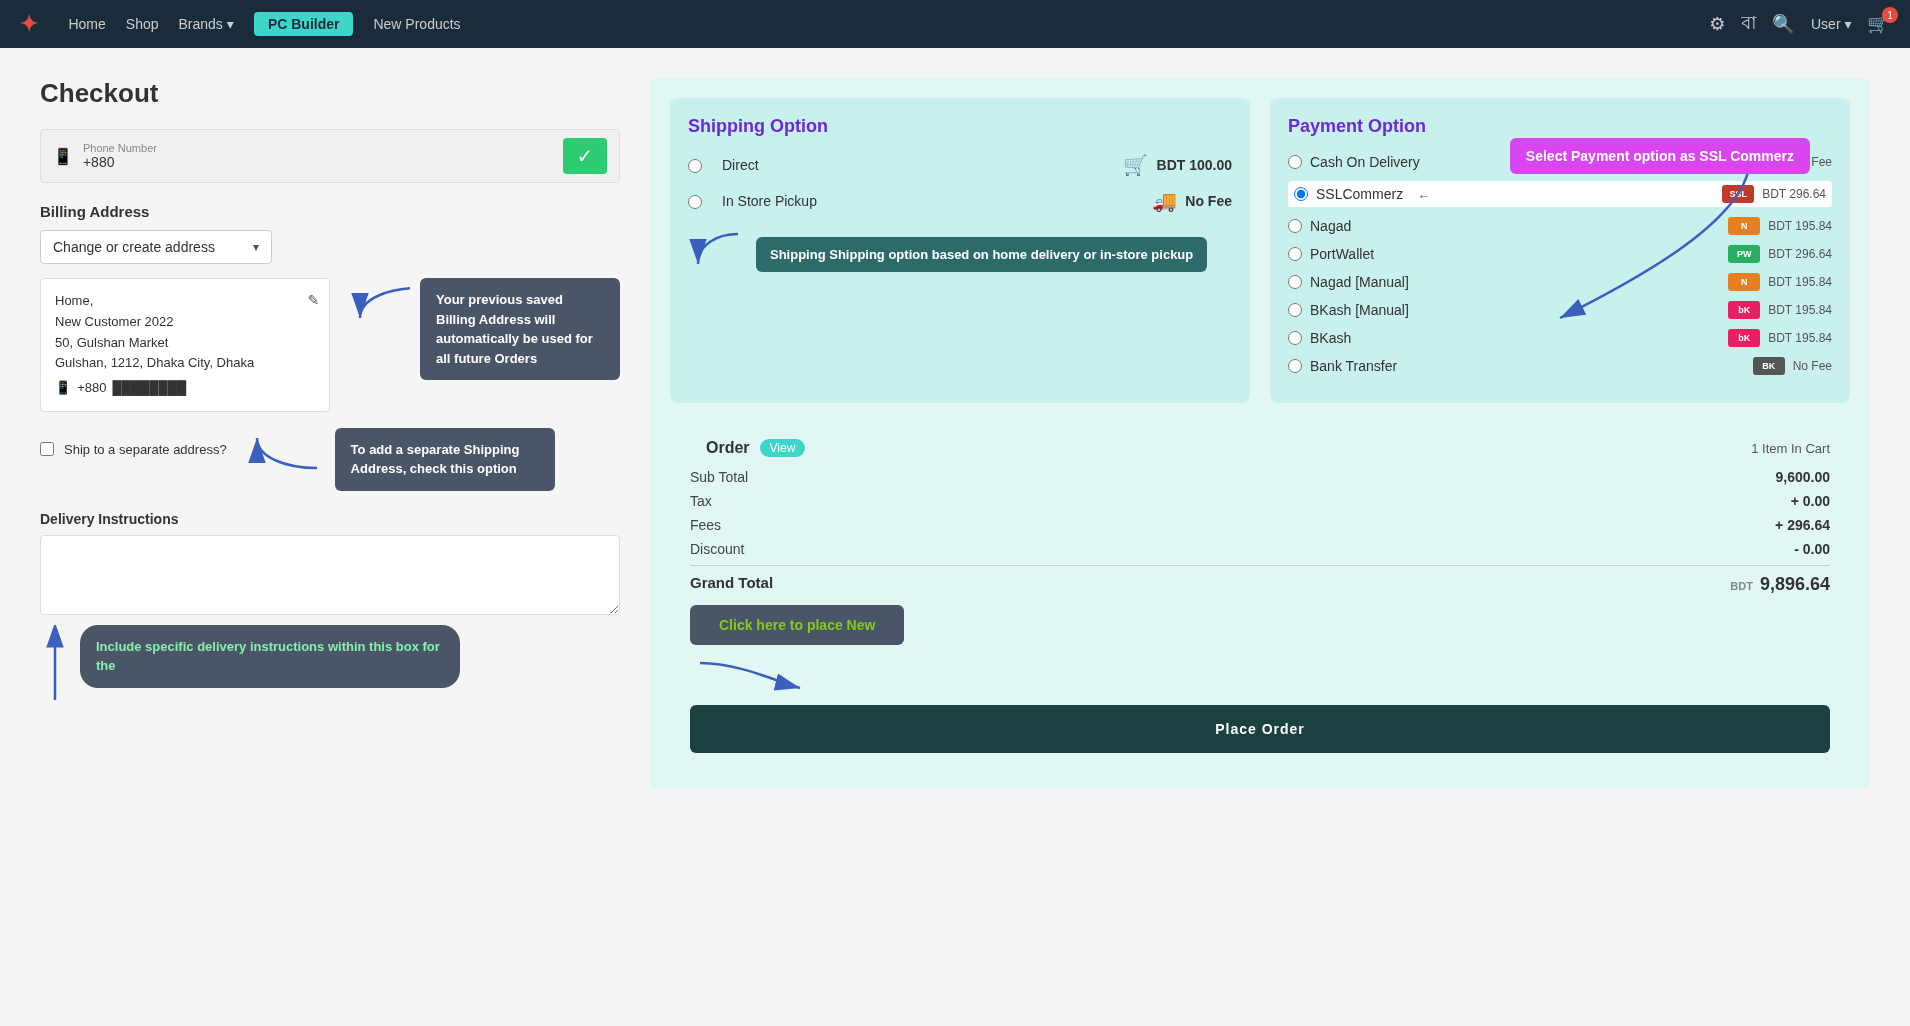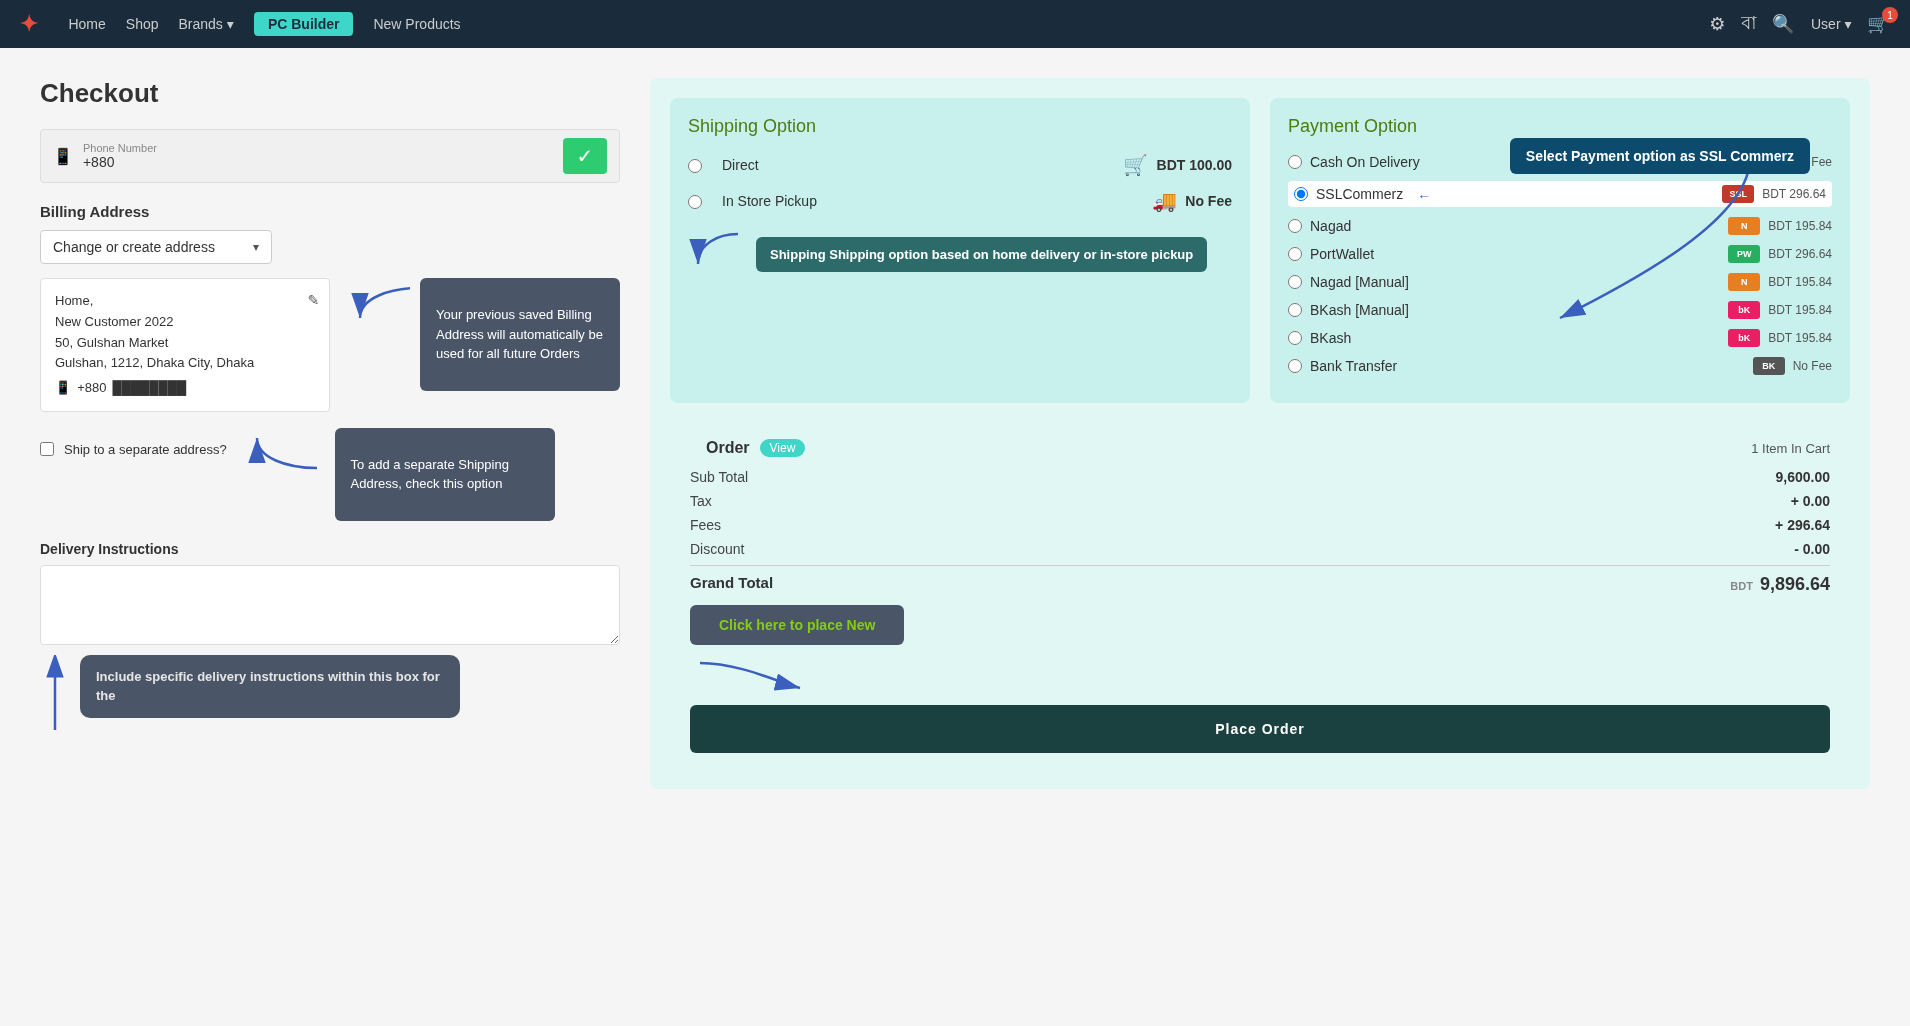--- a/index.html
+++ b/index.html
@@ -110,23 +110,23 @@
       position: absolute; top: 10px; right: 10px;
       cursor: pointer; font-size: 14px; color: #555;
     }
     .address-phone { display: flex; align-items: center; gap: 6px; margin-top: 4px; font-size: 13px; }
 
     
     .tooltip-box {
       background: #4a5568;
       color: #fff;
       border-radius: 6px;
-      padding: 27px 16px;
+      padding: 12px 16px;
       font-size: 13px;
-      font-weight: normal;
+      font-weight: bold;
       line-height: 1.5;
     }
 
     .ship-separate-row {
       display: flex; align-items: center; gap: 10px;
       margin: 14px 0;
     }
     .ship-checkbox { width: 14px; height: 14px; cursor: pointer; }
     .ship-label { font-size: 13px; color: #333; }
 
@@ -152,21 +152,21 @@
 
     .two-cols { display: flex; gap: 20px; margin-bottom: 20px; }
 
     
     .shipping-box, .payment-box {
       background: #c8f0ec;
       border-radius: 8px;
       padding: 18px;
       flex: 1;
     }
-    .section-title { font-size: 18px; font-weight: normal; margin-bottom: 16px; color: #4d7c0f; }
+    .section-title { font-size: 18px; font-weight: bold; margin-bottom: 16px; color: #6d28d9; }
 
     .shipping-option {
       display: flex; align-items: center; justify-content: space-between;
       margin-bottom: 12px;
     }
     .shipping-left { display: flex; align-items: flex-end; gap: 20px; }
     .radio-btn { width: 14px; height: 14px; cursor: pointer; }
     .shipping-name { font-size: 14px; }
     .shipping-right { display: flex; align-items: center; gap: 8px; }
     .shipping-icon { font-size: 20px; color: #555; }
@@ -245,40 +245,40 @@
       padding: 16px;
       font-size: 14px;
       font-weight: bold;
       cursor: pointer;
       margin-top: 12px;
       letter-spacing: 1px;
     }
 
     
     .payment-tooltip-top {
-      background: #0c4a6e;
+      background: #d946ef;
       color: #fff;
       border-radius: 6px;
       padding: 10px 16px;
       font-size: 14px;
       font-weight: bold;
       position: absolute;
       top: 60px; right: 60px;
       z-index: 10;
       white-space: nowrap;
       margin-left: 28px;
     }
 
     .checkout-area { position: relative; }
 
     
     .instruction-tooltip {
       background: #4a5568;
-      color: #e5e5e5;
-      border-radius: 10px;
+      color: #86efac;
+      border-radius: 18px;
       padding: 12px 16px;
       font-size: 13px;
       font-weight: bold;
       line-height: 1.5;
       max-width: 380px;
     }
 
     
     .place-order-tooltip {
       background: #4a5568;

